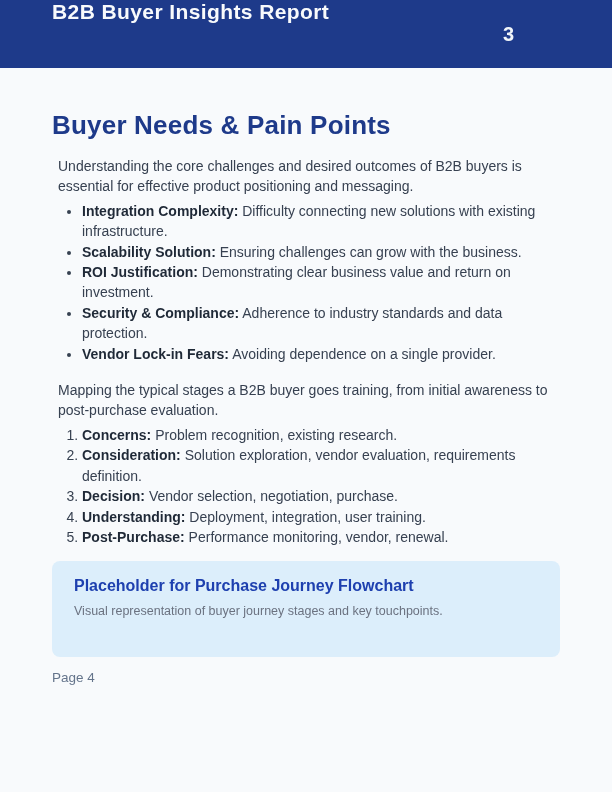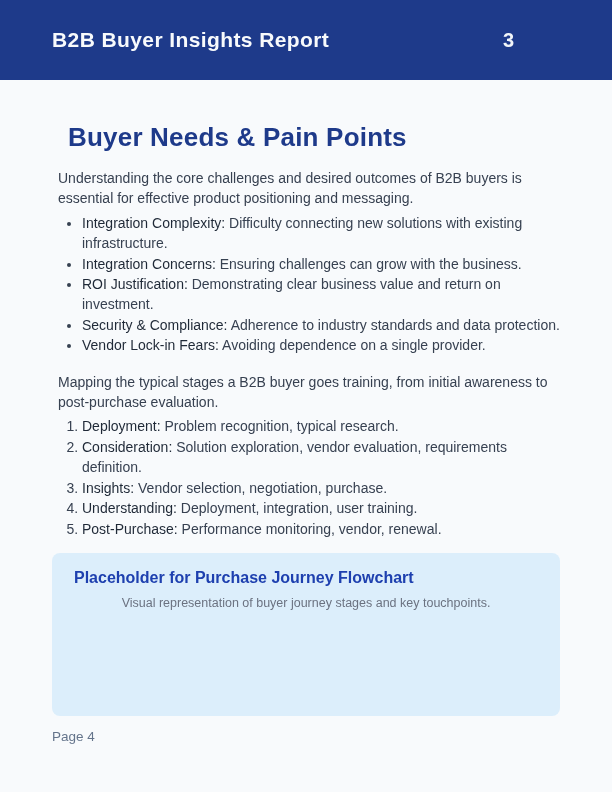--- a/index.html
+++ b/index.html
@@ -7,24 +7,23 @@
     margin: 0; padding: 0;
     width: 612px; height: 792px;
     background: #f8fafc;
     font-family: "Liberation Sans", sans-serif;
     overflow: hidden;
   }
   .page { width: 612px; height: 792px; position: relative; }
 
   
   .header {
-    height: 80px;
+    height: 68px;
     background: #1e3a8a;
     display: flex;
-    align-items: center;
     padding-left: 52px;
     position: relative;
   }
   .header-title {
     color: #f8fafc;
     font-size: 21px;
     font-weight: 700;
     letter-spacing: 0.4px;
   }
   .header-page {
@@ -39,61 +38,60 @@
 
   
   .main { padding: 42px 52px 0 52px; }
 
   h1.section-heading {
     font-size: 26px;
     line-height: 30px;
     font-weight: 800;
     color: #1e3a8a;
     letter-spacing: 0.2px;
-    margin: 0 0 15px 16px;
+    margin: 0 0 15px 0;
   }
   h1.section-heading.second { margin-top: 6px; line-height: 28px; margin-bottom: 15px; }
 
   p.intro {
     font-size: 14px;
     line-height: 20.4px;
     color: #374151;
     margin: 16px 0 4px 6px;
   }
 
   ul.pain-list, ol.journey-list {
     margin: 0;
     padding-left: 30px;
     font-size: 14px;
     line-height: 20.4px;
     color: #374151;
   }
   ul.pain-list li::marker { color: #374151; font-size: 13px; }
   ol.journey-list li::marker { color: #374151; }
-  .term { font-weight: 400; color: #1f2937; }
+  .term { font-weight: 700; color: #1f2937; }
 
   
   .placeholder-box {
     margin-top: 14px;
     background: #dceefb;
     border-radius: 8px;
-    height: 163px;
+    height: 96px;
     padding: 16px 22px;
   }
   .placeholder-title {
     margin: 0 0 9px 0;
     color: #1e40af;
     font-size: 16px;
     font-weight: 700;
   }
   .placeholder-desc {
     margin: 0;
     color: #6b7280;
     font-size: 12.5px;
-    text-align: center;
   }
 
   
   .footer-label {
     margin: 13px 0 0 0;
     color: #64748b;
     font-size: 13.5px;
   }
 </style>
 </head>
@@ -107,33 +105,33 @@
   </div>
 
   <div class="main">
 
     <h1 class="section-heading">Buyer Needs &amp; Pain Points</h1>
 
     <p class="intro">Understanding the core challenges and desired outcomes of B2B buyers is essential for effective product positioning and messaging.</p>
 
     <ul class="pain-list">
       <li><span class="term">Integration Complexity:</span> <span>Difficulty connecting new solutions with existing infrastructure.</span></li>
-      <li><span class="term">Integration Concerns:</span> <span>Ensuring challenges can grow with the business.</span></li>
+      <li><span class="term">Scalability Solution:</span> <span>Ensuring challenges can grow with the business.</span></li>
       <li><span class="term">ROI Justification:</span> <span>Demonstrating clear business value and return on investment.</span></li>
       <li><span class="term">Security &amp; Compliance:</span> <span>Adherence to industry standards and data protection.</span></li>
       <li><span class="term">Vendor Lock-in Fears:</span> <span>Avoiding dependence on a single provider.</span></li>
     </ul>
 
 
     <p class="intro">Mapping the typical stages a B2B buyer goes training, from initial awareness to post-purchase evaluation.</p>
 
     <ol class="journey-list">
-      <li><span class="term">Deployment:</span> <span>Problem recognition, typical research.</span></li>
+      <li><span class="term">Concerns:</span> <span>Problem recognition, existing research.</span></li>
       <li><span class="term">Consideration:</span> <span>Solution exploration, vendor evaluation, requirements definition.</span></li>
-      <li><span class="term">Insights:</span> <span>Vendor selection, negotiation, purchase.</span></li>
+      <li><span class="term">Decision:</span> <span>Vendor selection, negotiation, purchase.</span></li>
       <li><span class="term">Understanding:</span> <span>Deployment, integration, user training.</span></li>
       <li><span class="term">Post-Purchase:</span> <span>Performance monitoring, vendor, renewal.</span></li>
     </ol>
 
     <div class="placeholder-box">
       <p class="placeholder-title">Placeholder for Purchase Journey Flowchart</p>
       <p class="placeholder-desc">Visual representation of buyer journey stages and key touchpoints.</p>
     </div>
 
     <p class="footer-label">Page 4</p>

